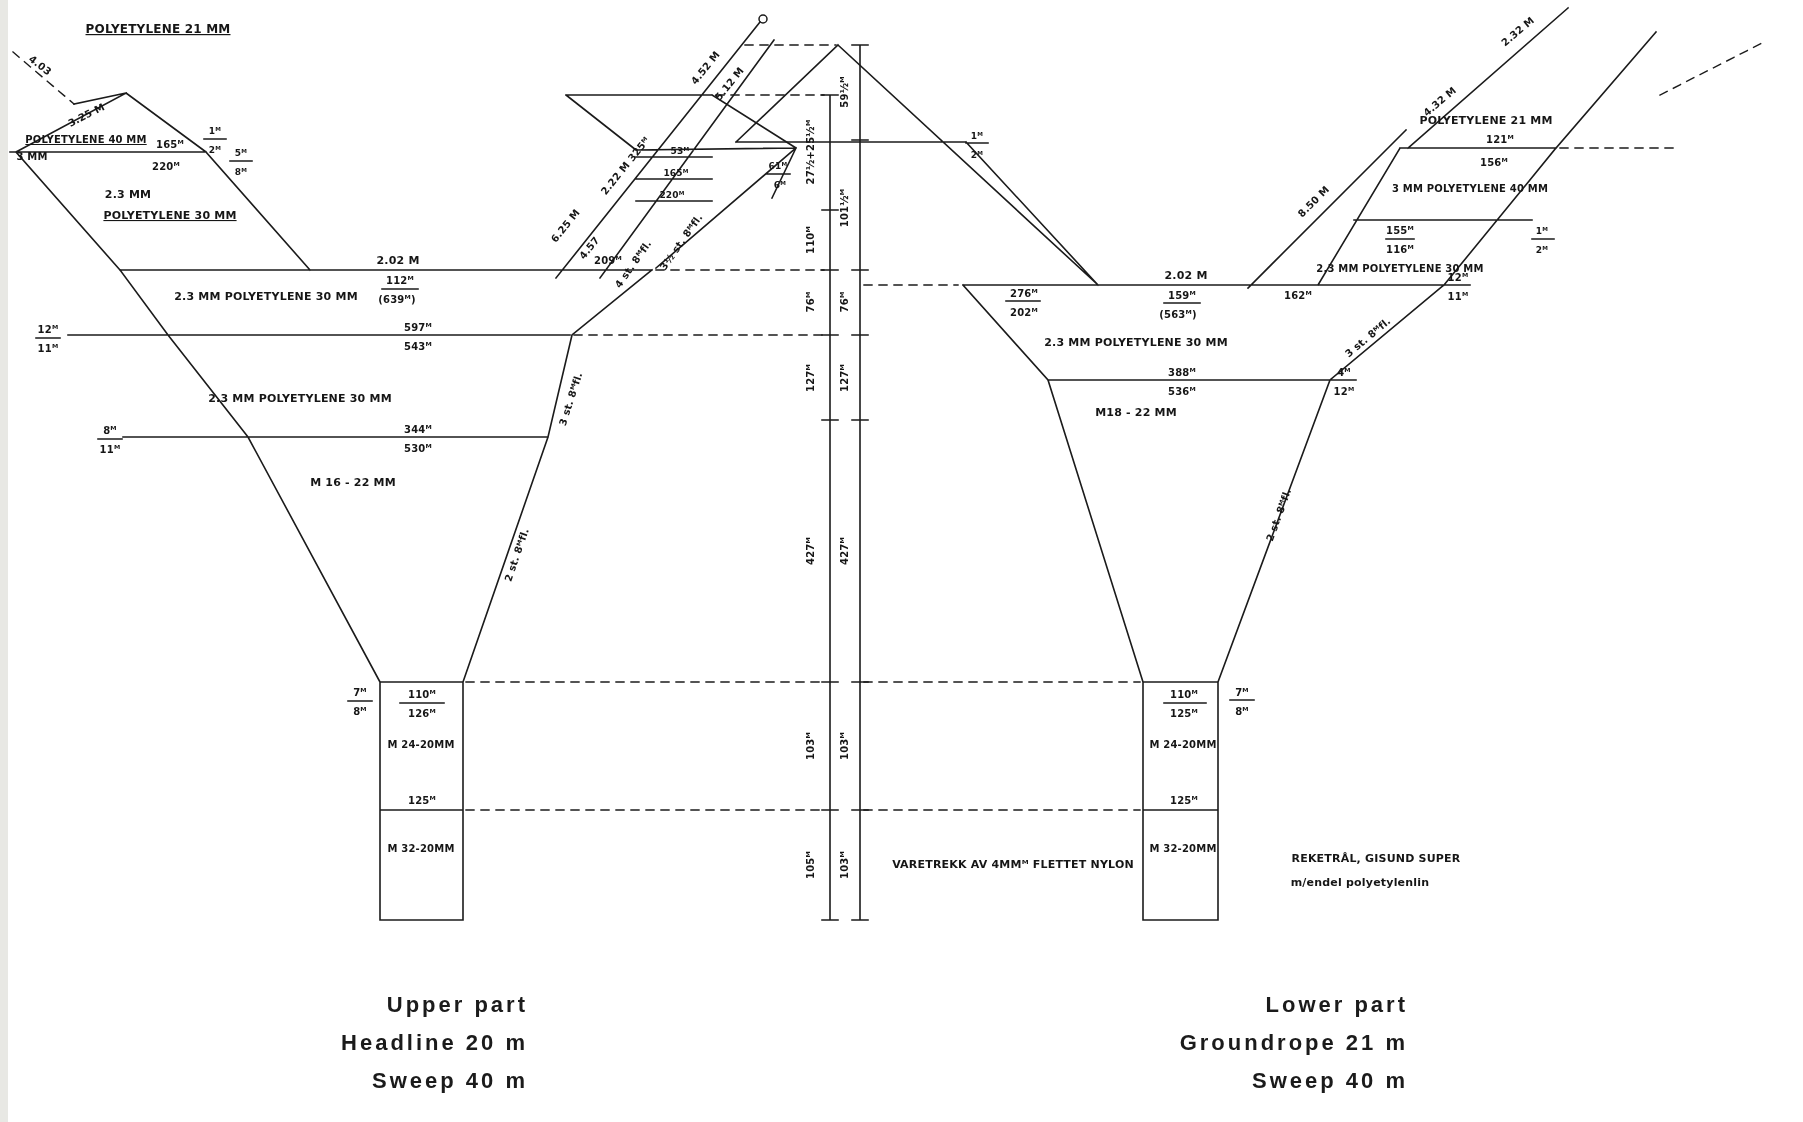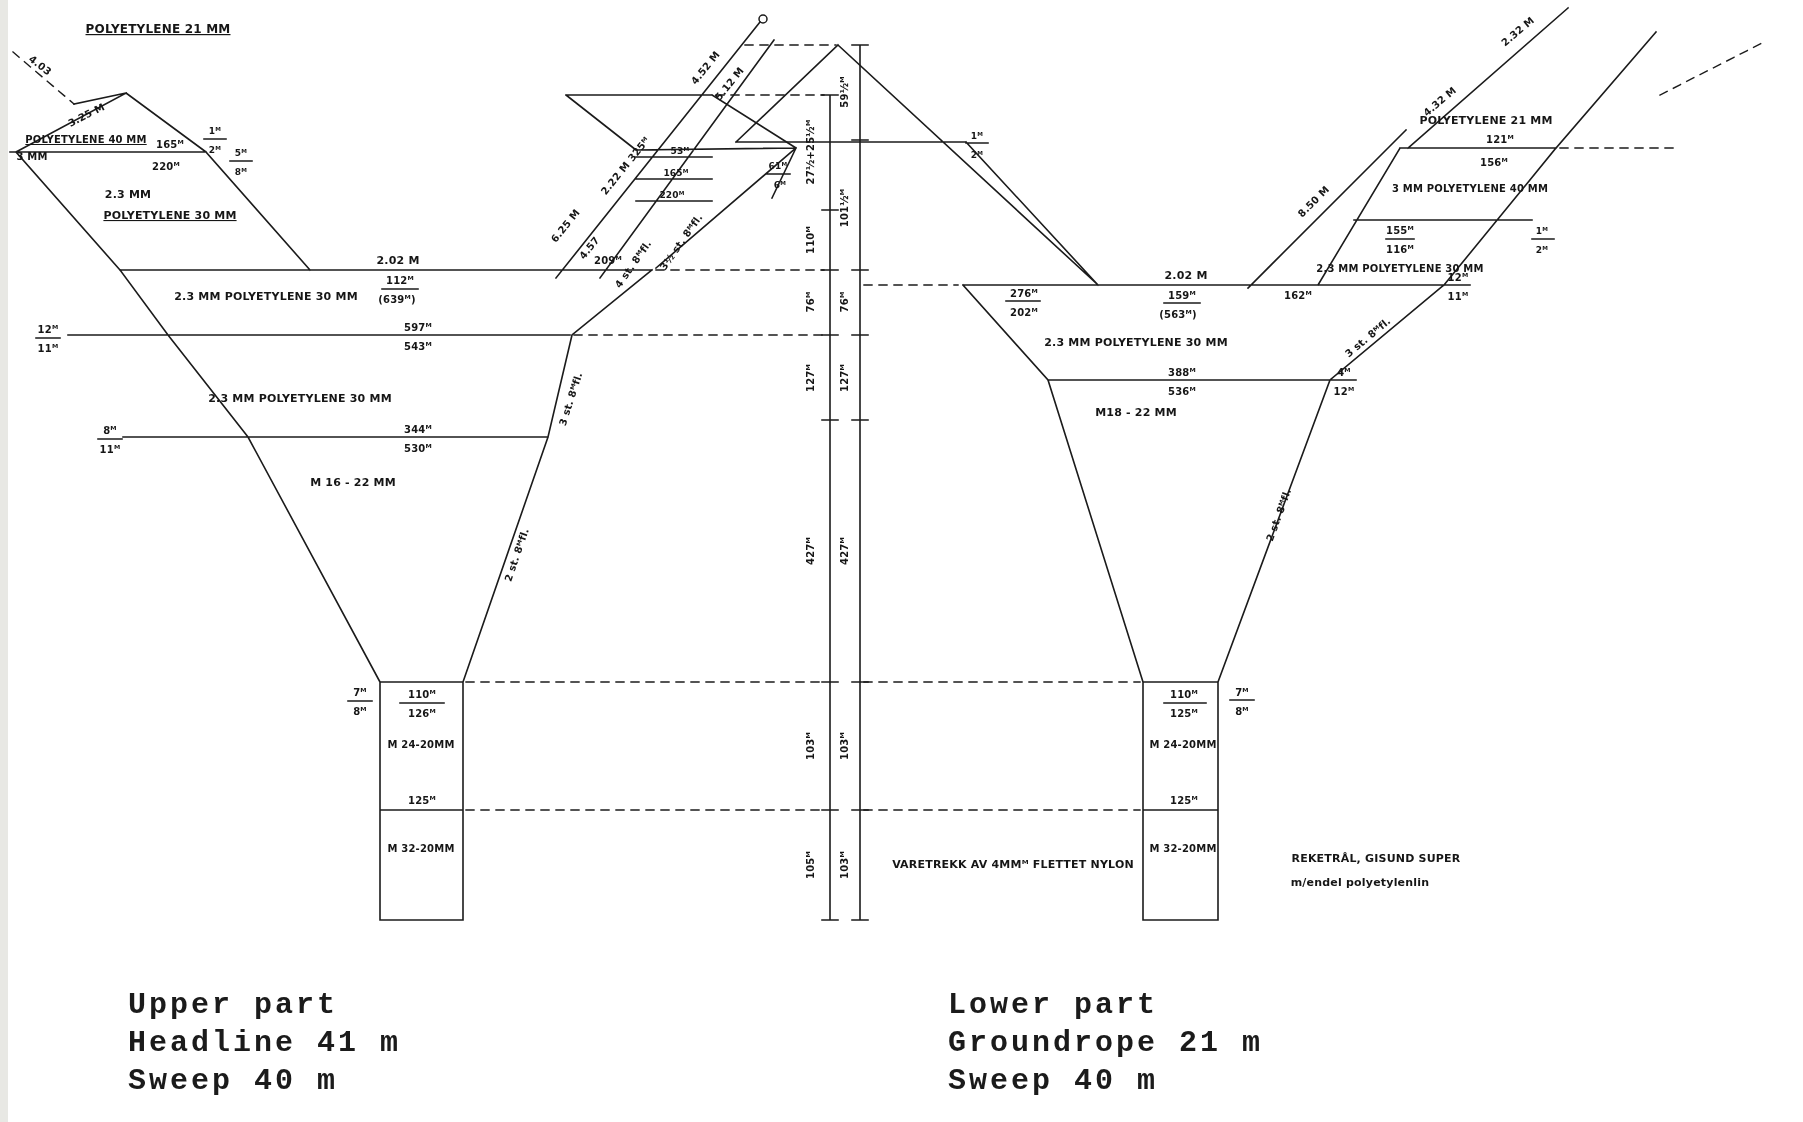--- a/index.html
+++ b/index.html
@@ -6,23 +6,23 @@
   .stage{
     position:relative;width:1803px;height:1122px;background:#ffffff;
     font-family:"DejaVu Sans",sans-serif;color:#1b1b1b;overflow:hidden;margin-left:8px;
   }
   .stage svg{position:absolute;left:0;top:0;}
   .stage svg path{fill:none;stroke:#1b1b1b;stroke-width:1.6;stroke-linecap:square;}
   .stage svg path.dashed{stroke-width:1.4;stroke-dasharray:8 7;}
   .stage svg circle{fill:none;stroke:#1b1b1b;stroke-width:1.5;}
   .stage svg text{fill:#161616;letter-spacing:.2px;}
   .caption{
-    position:absolute;text-align:left;
-    font-family:Liberation Mono, monospace;
-    font-size:30px;font-weight:bold;letter-spacing:3px;line-height:38px;color:#1b1b1b;
+    position:absolute;text-align:right;
+    font-family:Liberation Sans, sans-serif;
+    font-size:22px;font-weight:bold;letter-spacing:3px;line-height:38px;color:#1b1b1b;
   }
   .caption-left{left:120px;top:986px;width:400px;}
   .caption-right{left:940px;top:986px;width:460px;}
 </style>
 </head>
 <body>
 
 <div class="stage">
   <svg id="diagram-svg" width="1803" height="1122" viewBox="0 0 1803 1122">
 
@@ -178,21 +178,21 @@
         <text x="1175" y="748" text-anchor="middle" font-size="10" font-weight="800">M 24-20MM</text>
         <text x="1176" y="804" text-anchor="middle" font-size="10" font-weight="600">125ᴹ</text>
         <text x="1175" y="852" text-anchor="middle" font-size="10" font-weight="800">M 32-20MM</text>
         <text x="1368" y="862" text-anchor="middle" font-size="11" font-weight="800">REKETRÅL, GISUND SUPER</text>
         <text x="1352" y="886" text-anchor="middle" font-size="11" font-weight="800">m/endel polyetylenlin</text>
       </g>
   </svg>
 
   <div class="caption caption-left">
     <div>Upper part</div>
-    <div>Headline 41 m</div>
+    <div>Headline 20 m</div>
     <div>Sweep 40 m</div>
   </div>
 
   <div class="caption caption-right">
     <div>Lower part</div>
     <div>Groundrope 21 m</div>
     <div>Sweep 40 m</div>
   </div>
 </div>
 

